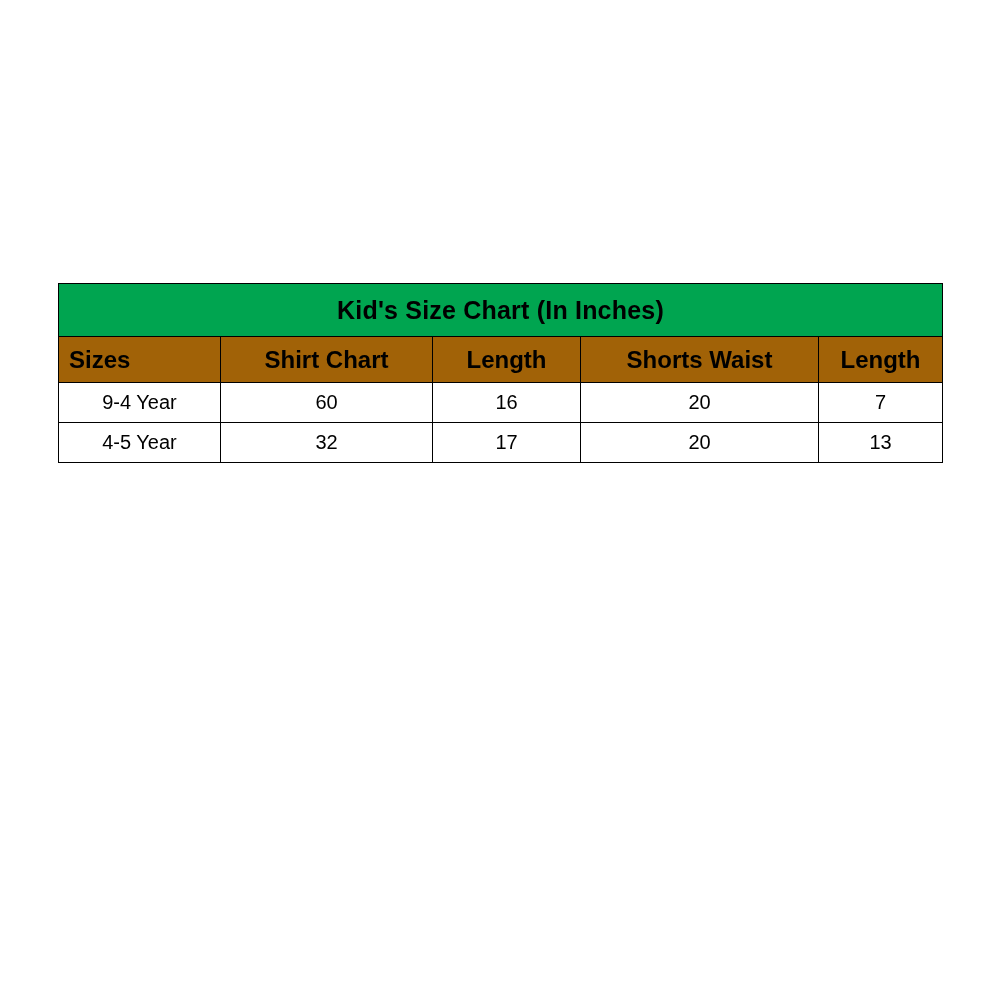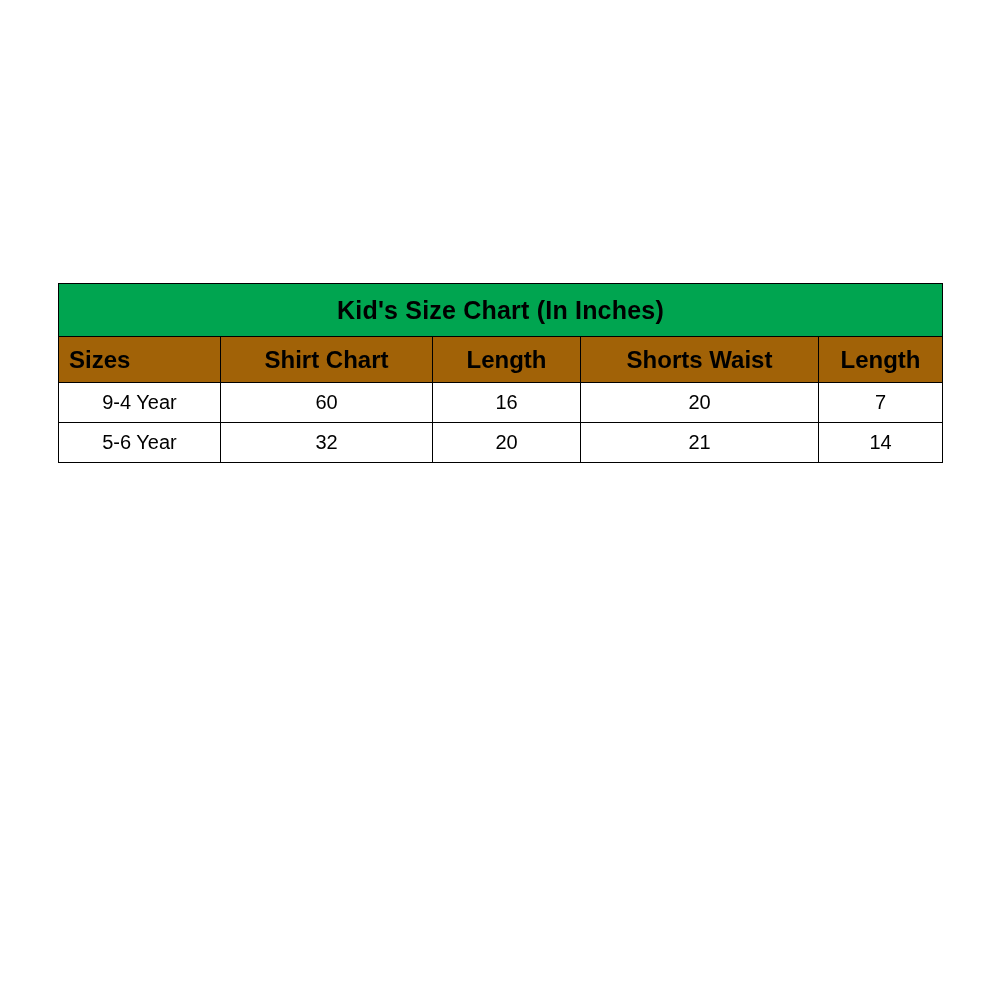--- a/index.html
+++ b/index.html
@@ -104,22 +104,22 @@
         </tr>
 
         <tr class="data-row">
           <td>9-4 Year</td>
           <td>60</td>
           <td>16</td>
           <td>20</td>
           <td>7</td>
         </tr>
         <tr class="data-row">
-          <td>5-6 Year</td>
+          <td>4-5 Year</td>
           <td>32</td>
+          <td>17</td>
           <td>20</td>
-          <td>21</td>
-          <td>14</td>
+          <td>13</td>
         </tr>
       </tbody>
     </table>
   </div>
 </div>
 
 </body></html>

